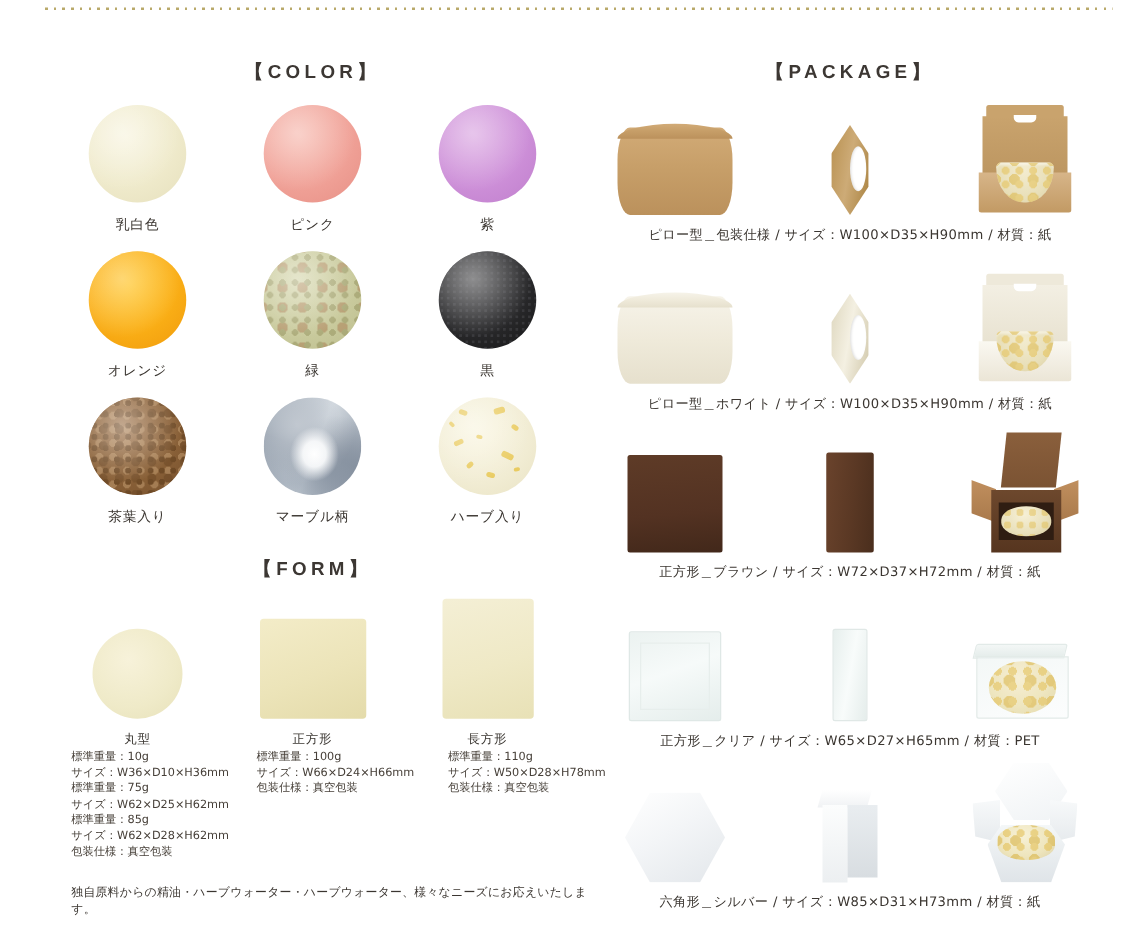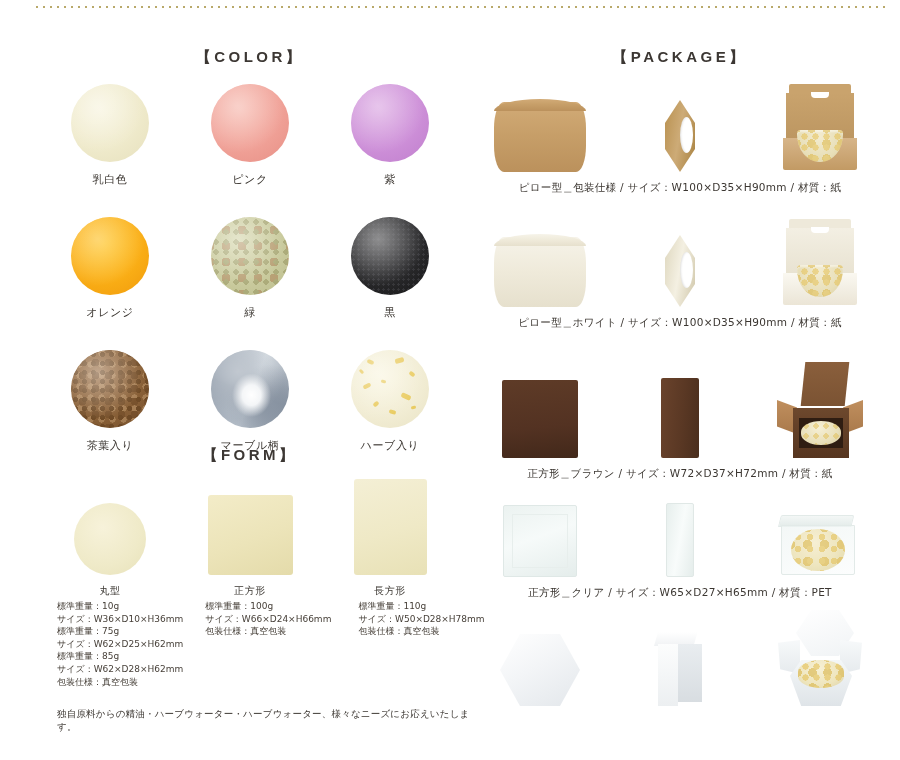--- a/index.html
+++ b/index.html
@@ -36,21 +36,21 @@
     font-weight: 700;
     color: #3c3733;
     font-family: "Liberation Sans", "DejaVu Sans", sans-serif;
   }
 
   
   .color-grid {
     position: absolute; left: 0; width: 420px;
     display: grid;
     grid-template-columns: repeat(3, 1fr);
-    row-gap: 30px;
+    row-gap: 14px;
   }
   .color-cell { text-align: center; }
   .swatch {
     width: 78px; height: 78px; border-radius: 50%;
     margin: 0 auto 10px auto;
     position: relative;
     overflow: hidden;
   }
   .swatch::after {  
     content: "";
@@ -550,21 +550,21 @@
             <span class="back"></span>
             <span class="notch"></span>
           <span class="front"></span>
             <span class="soap-in"></span>
         </div>
       </div>
     </div>
     <div class="pkg-cap">ピロー型＿ホワイト / サイズ：W100×D35×H90mm / 材質：紙</div>
   </div>
 
-  <div class="pkg-row" style="top:366px;">
+  <div class="pkg-row" style="top:350px;">
     <div class="pkg-art">
       <div class="pkg-slot" style="width:140px;">
         <div class="brownbox-front"></div>
       </div>
       <div class="pkg-slot" style="width:140px;">
         <div class="brownbox-side"></div>
       </div>
       <div class="pkg-slot" style="width:140px;">
         <div class="brown-open">
           <span class="lid2"></span>
@@ -613,14 +613,15 @@
       <div class="pkg-slot" style="width:140px;">
         <div class="hex-open">
           <span class="lidh"></span>
             <span class="wingL"></span>
             <span class="wingR"></span>
           <span class="baseh"></span>
             <span class="soap3"></span>
         </div>
       </div>
     </div>
+    <div class="pkg-cap">六角形＿シルバー / サイズ：W85×D31×H73mm / 材質：紙</div>
   </div>
 </div>
 
 </body></html>

